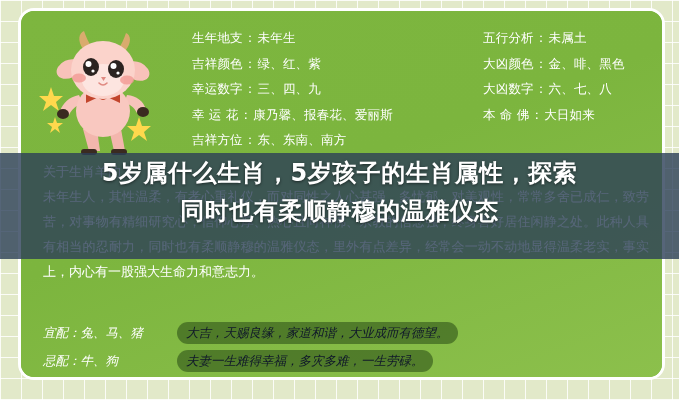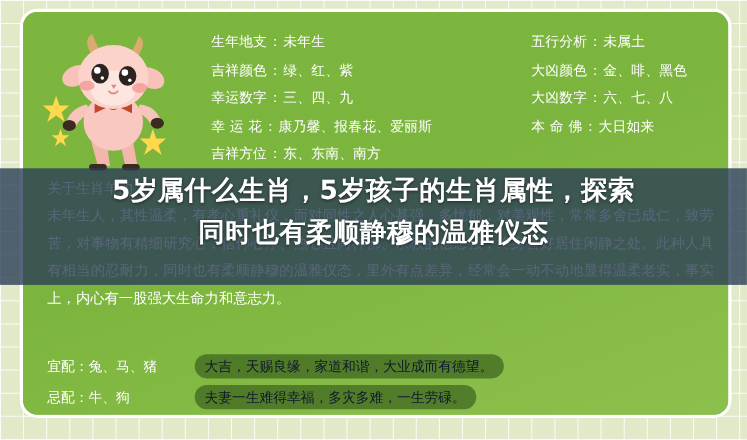--- a/index.html
+++ b/index.html
@@ -113,20 +113,21 @@
     letter-spacing: 0.5px;
   }
   #title-text .tline { display: block; }
 
   
   #compat {
     position: absolute;
     left: 22px;
     top: 310px;
     width: 606px;
+    font-style: italic;
   }
   .compat-row {
     display: flex;
     align-items: center;
     height: 24px;
     margin-bottom: 4px;
   }
   .compat-label {
     width: 134px;
     color: #ffffff;

